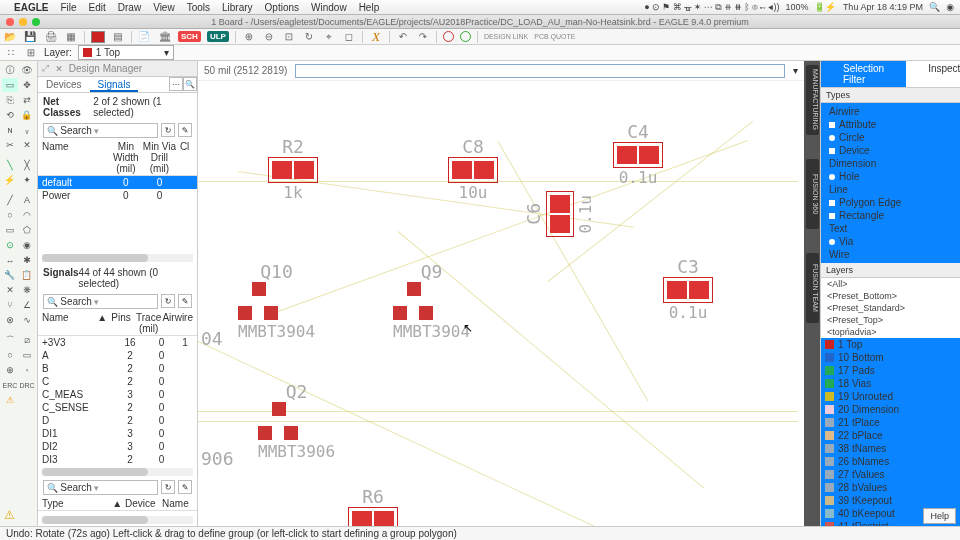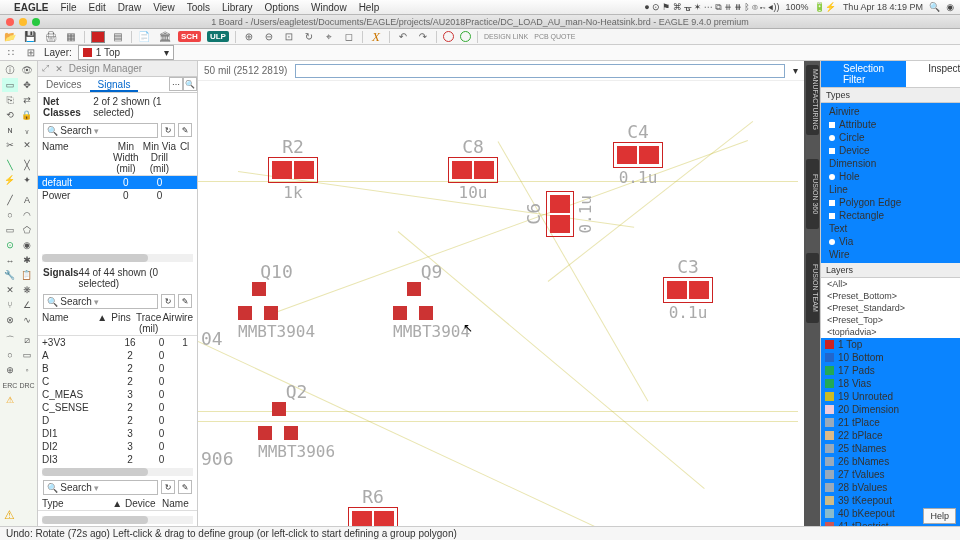--- a/index.html
+++ b/index.html
@@ -560,21 +560,21 @@
         <div class="layer-row">
           <div class="lsq" style="background: rgb(153, 170, 187);"></div>
           <span>21 tPlace</span>
         </div>
         <div class="layer-row">
           <div class="lsq" style="background: rgb(221, 187, 136);"></div>
           <span>22 bPlace</span>
         </div>
         <div class="layer-row">
           <div class="lsq" style="background: rgb(153, 170, 187);"></div>
-          <span>25 tNames</span>
+          <span>38 tNames</span>
         </div>
         <div class="layer-row">
           <div class="lsq" style="background: rgb(153, 170, 187);"></div>
           <span>26 bNames</span>
         </div>
         <div class="layer-row">
           <div class="lsq" style="background: rgb(153, 170, 187);"></div>
           <span>27 tValues</span>
         </div>
         <div class="layer-row">

